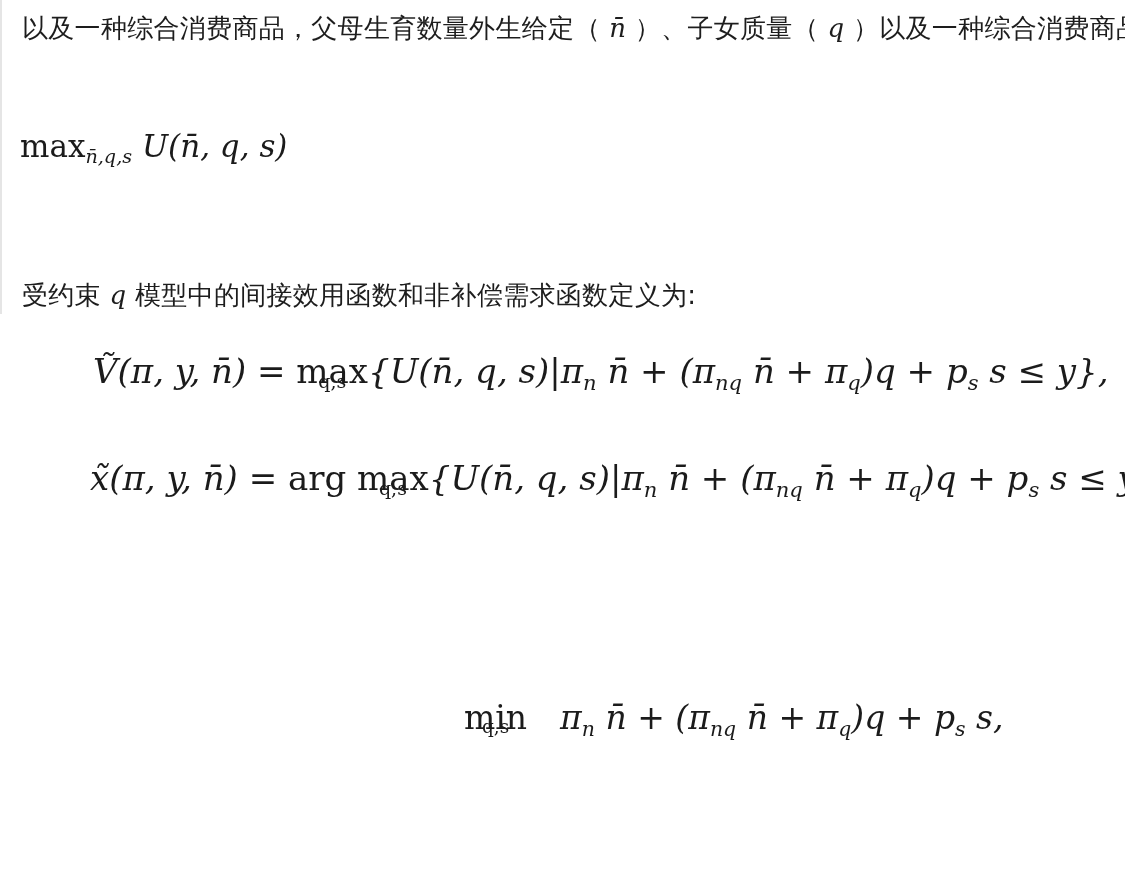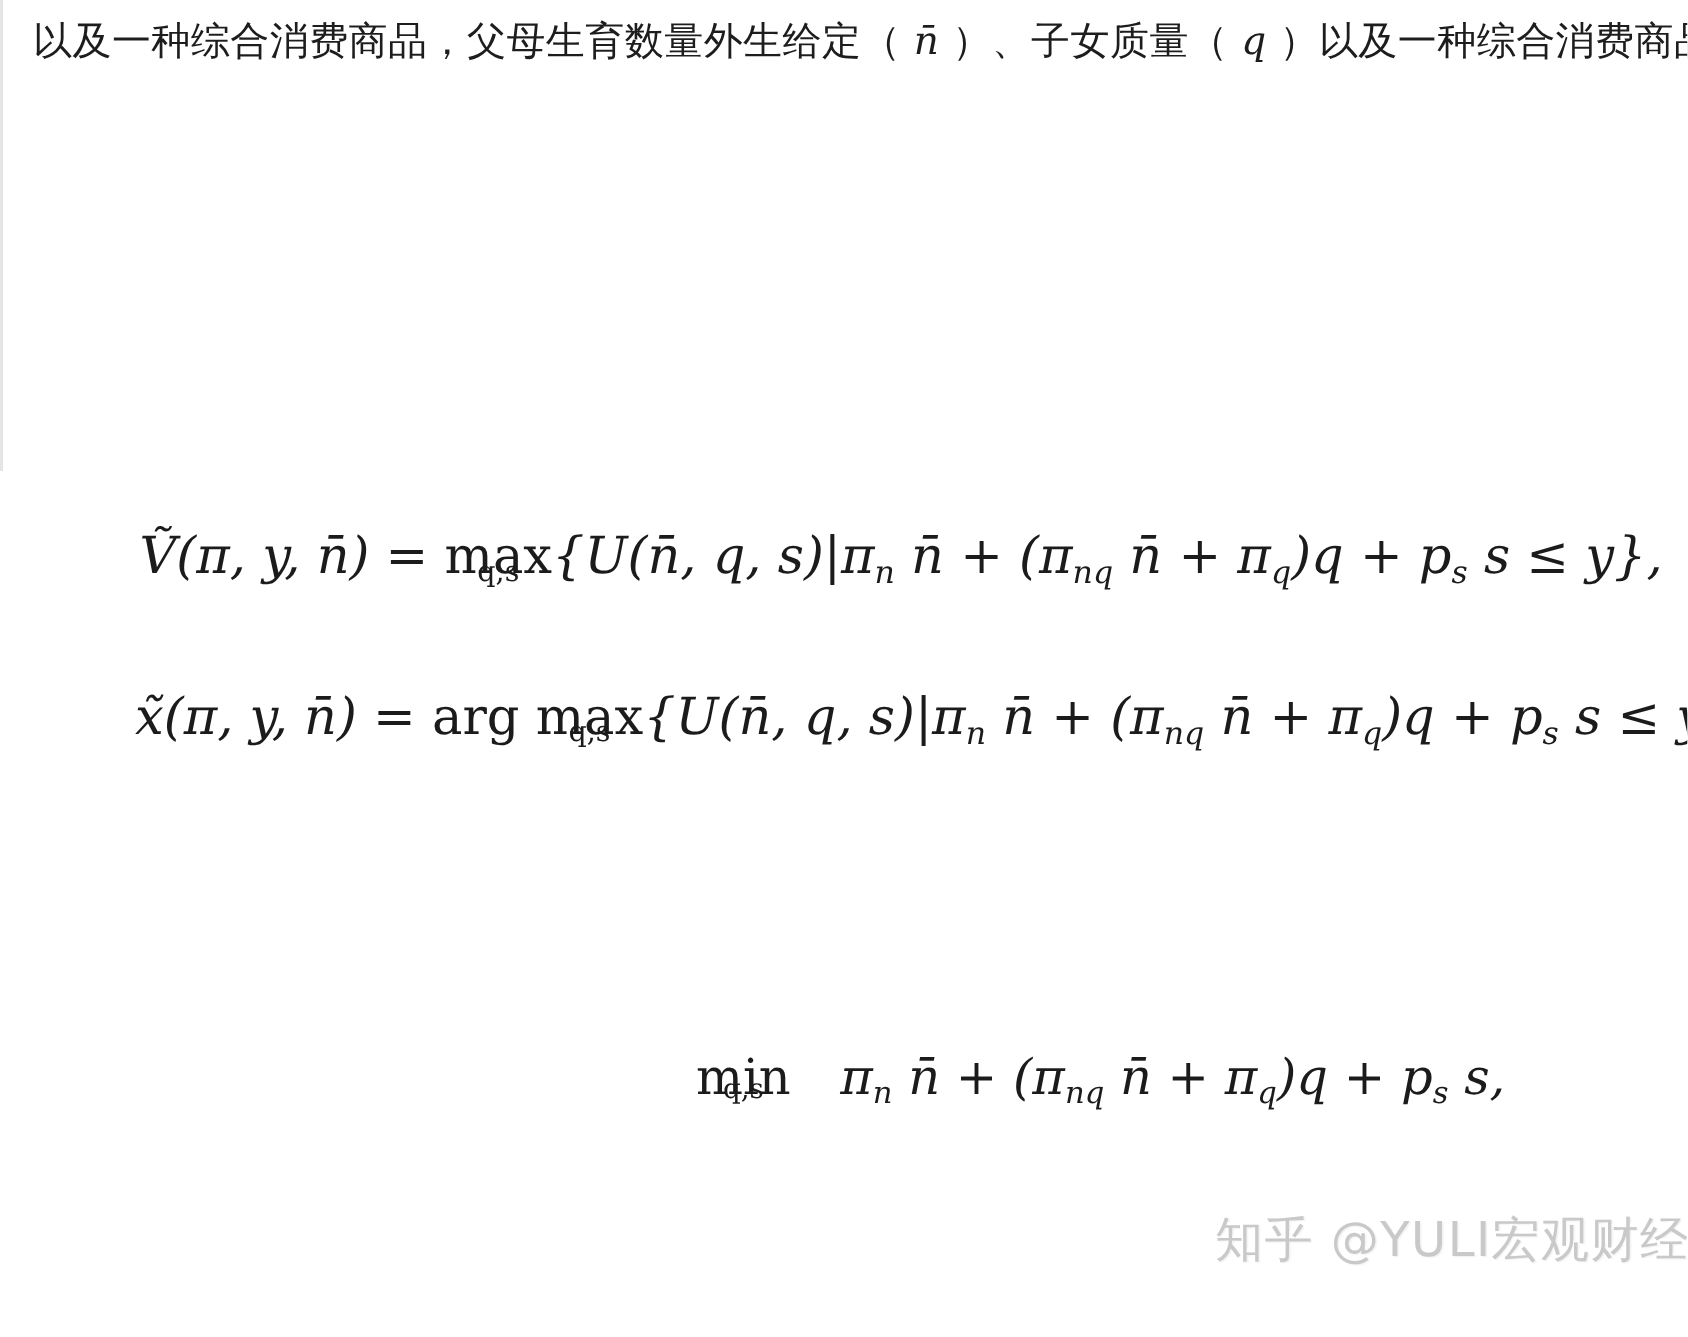--- a/index.html
+++ b/index.html
@@ -49,26 +49,27 @@
 </head>
 <body>
 
 <div class="page">
 
   <div class="edge-line"></div>
 
   <div class="blk zh" style="left:22px;top:12px"><span class="">以及一种综合消费商品，父母生育数量外生给定（ </span><span class="mi">n̄</span><span class=""> ）、子女质量（ </span><span class="mi">q</span><span class=""> ）以及一种综合消费商品（</span></div>
 
 
+  <div class="blk math" style="left:20px;top:127px;font-size:31px"><span class="mr">max</span><span class="sb">n̄,q,s</span><span class=""> U(n̄, q, s)</span></div>
 
 
+  <div class="blk zh" style="left:22px;top:279px"><span class="">受约束 </span><span class="mi">q</span><span class=""> 模型中的间接效用函数和非补偿需求函数定义为:</span></div>
 
   <div class="blk math" style="left:93px;top:350px;font-size:34px"><span class="">Ṽ(π, y, n̄) = </span><span class="stk mr"><span>max</span><span class="und">q,s</span></span><span class="">{U(n̄, q, s)|π</span><span class="sb">n</span><span class=""> n̄ + (π</span><span class="sb">nq</span><span class=""> n̄ + π</span><span class="sb">q</span><span class="">)q + p</span><span class="sb">s</span><span class=""> s ≤ y},</span></div>
 
   <div class="blk math" style="left:90px;top:457px;font-size:34px"><span class="">x̃(π, y, n̄) = </span><span class="mr">arg </span><span class="stk mr"><span>max</span><span class="und">q,s</span></span><span class="">{U(n̄, q, s)|π</span><span class="sb">n</span><span class=""> n̄ + (π</span><span class="sb">nq</span><span class=""> n̄ + π</span><span class="sb">q</span><span class="">)q + p</span><span class="sb">s</span><span class=""> s ≤ y},</span></div>
 
 
   <div class="blk math" style="left:464px;top:697px;font-size:33px"><span class="stk mr"><span>min</span><span class="und">q,s</span></span><span class="">  </span><span class="">π</span><span class="sb">n</span><span class=""> n̄ + (π</span><span class="sb">nq</span><span class=""> n̄ + π</span><span class="sb">q</span><span class="">)q + p</span><span class="sb">s</span><span class=""> s,</span></div>
 
 
-  <div class="blk watermark" style="left:810px;top:806px;font-size:32px">知乎 @YULI宏观财经</div>
 
 </div>
 
 </body></html>

